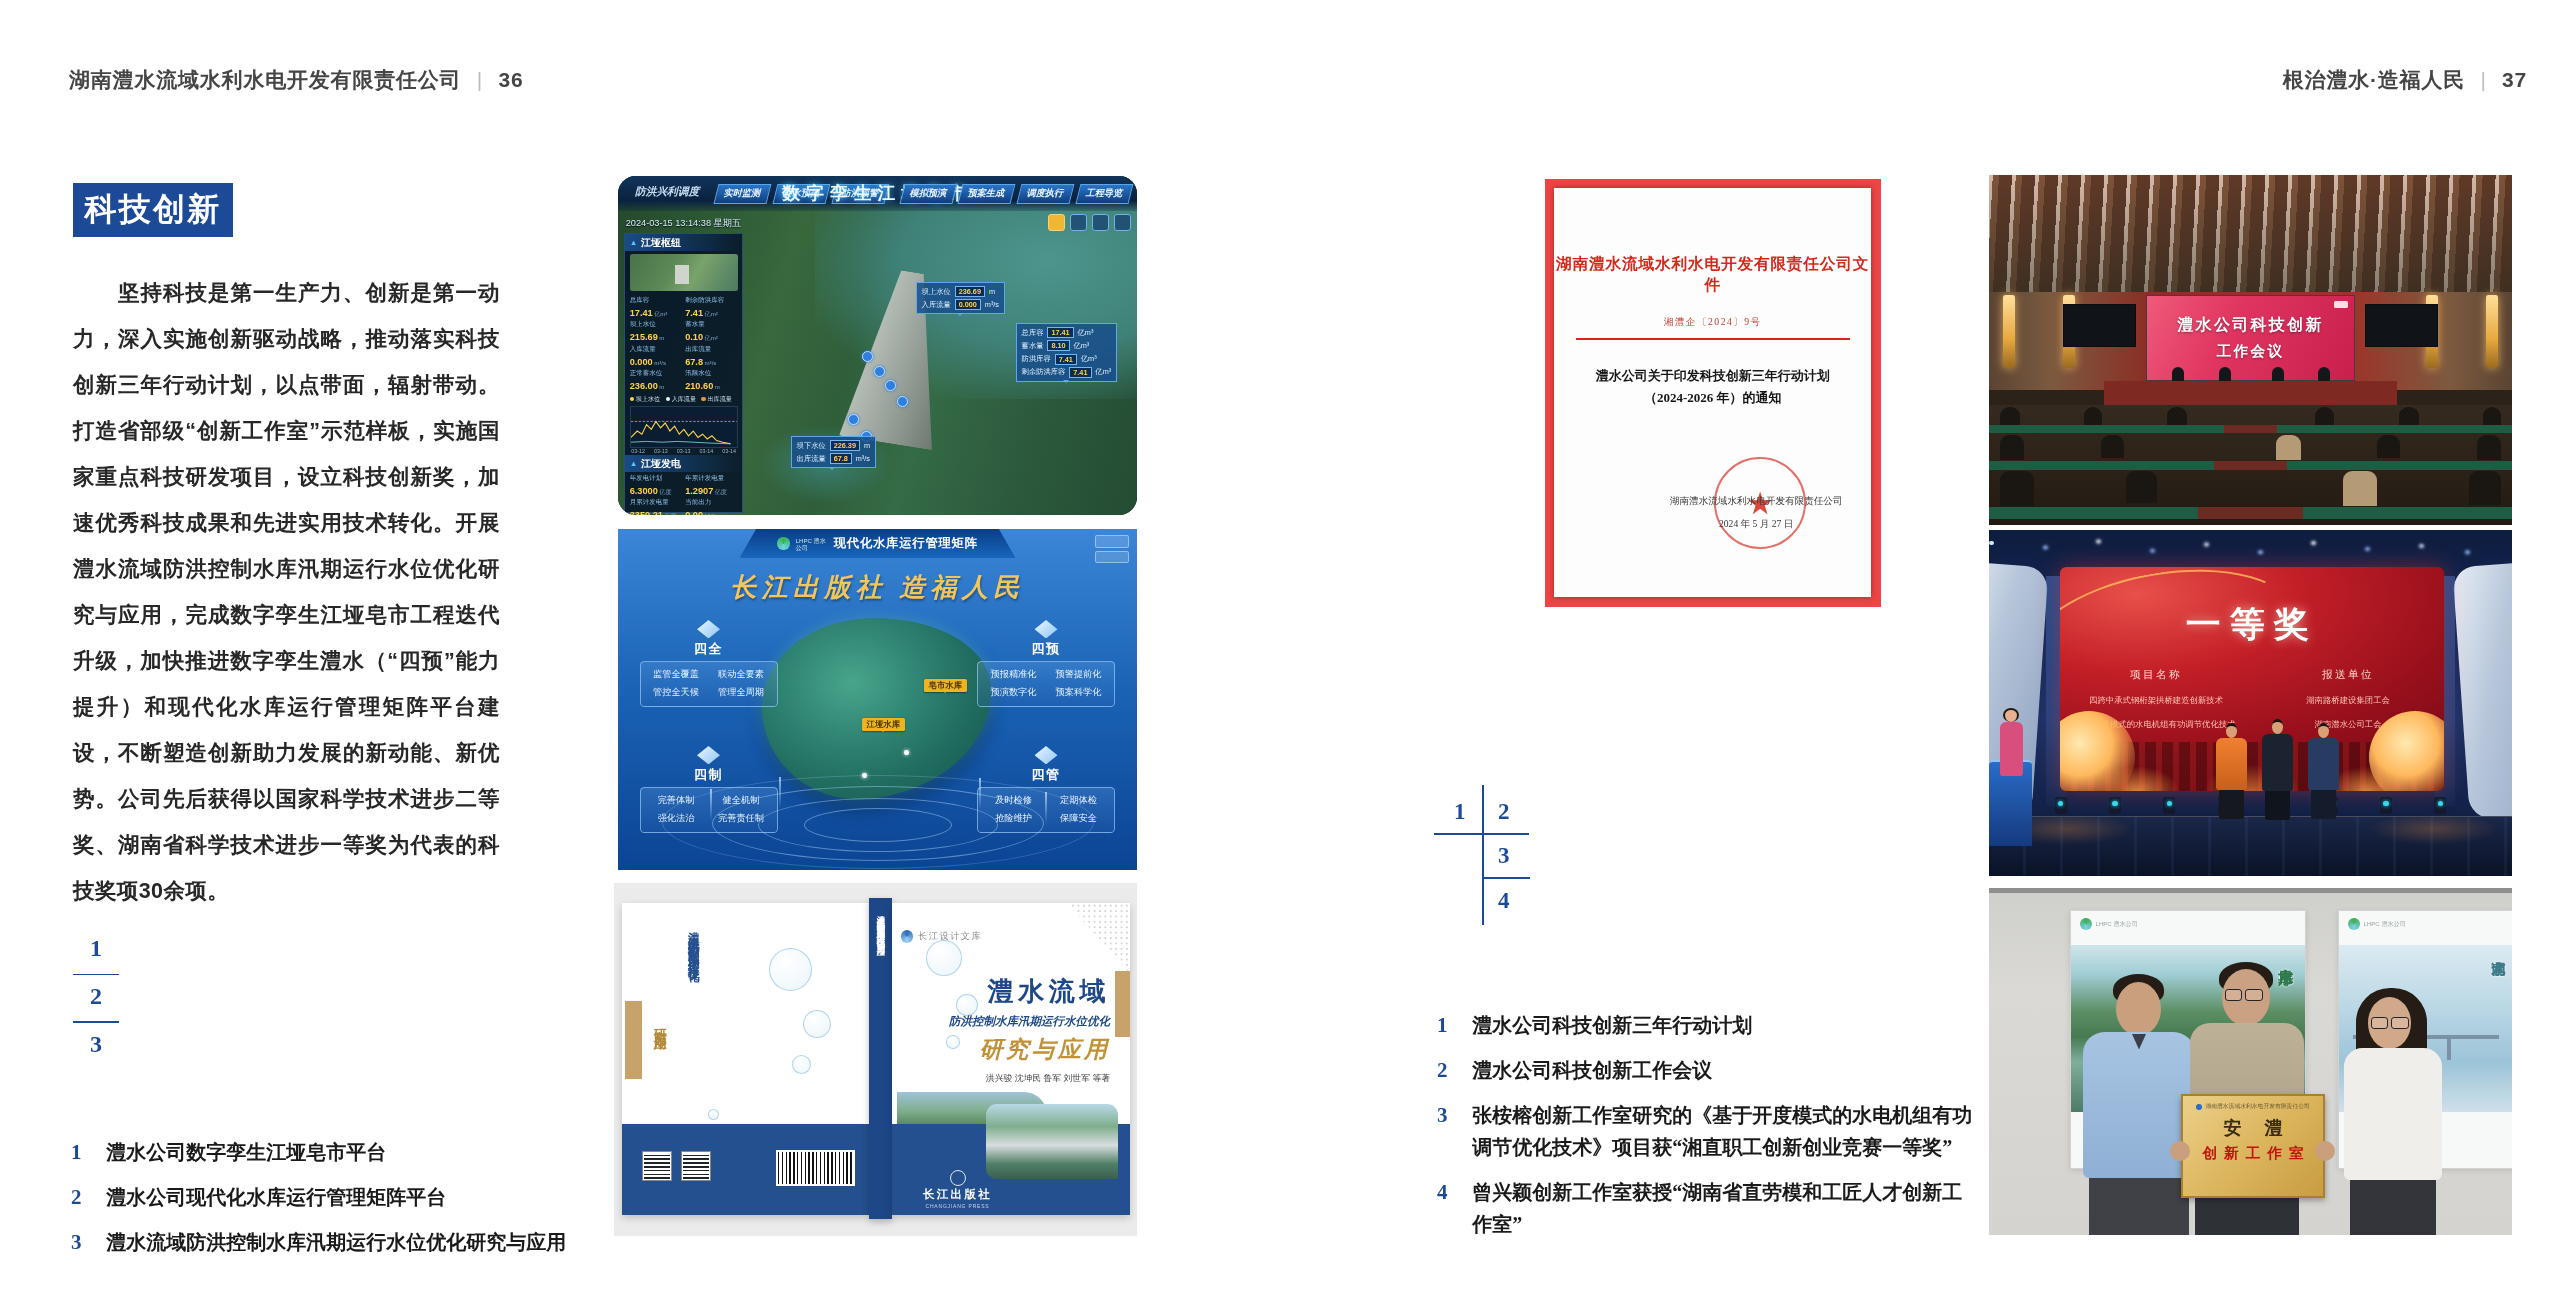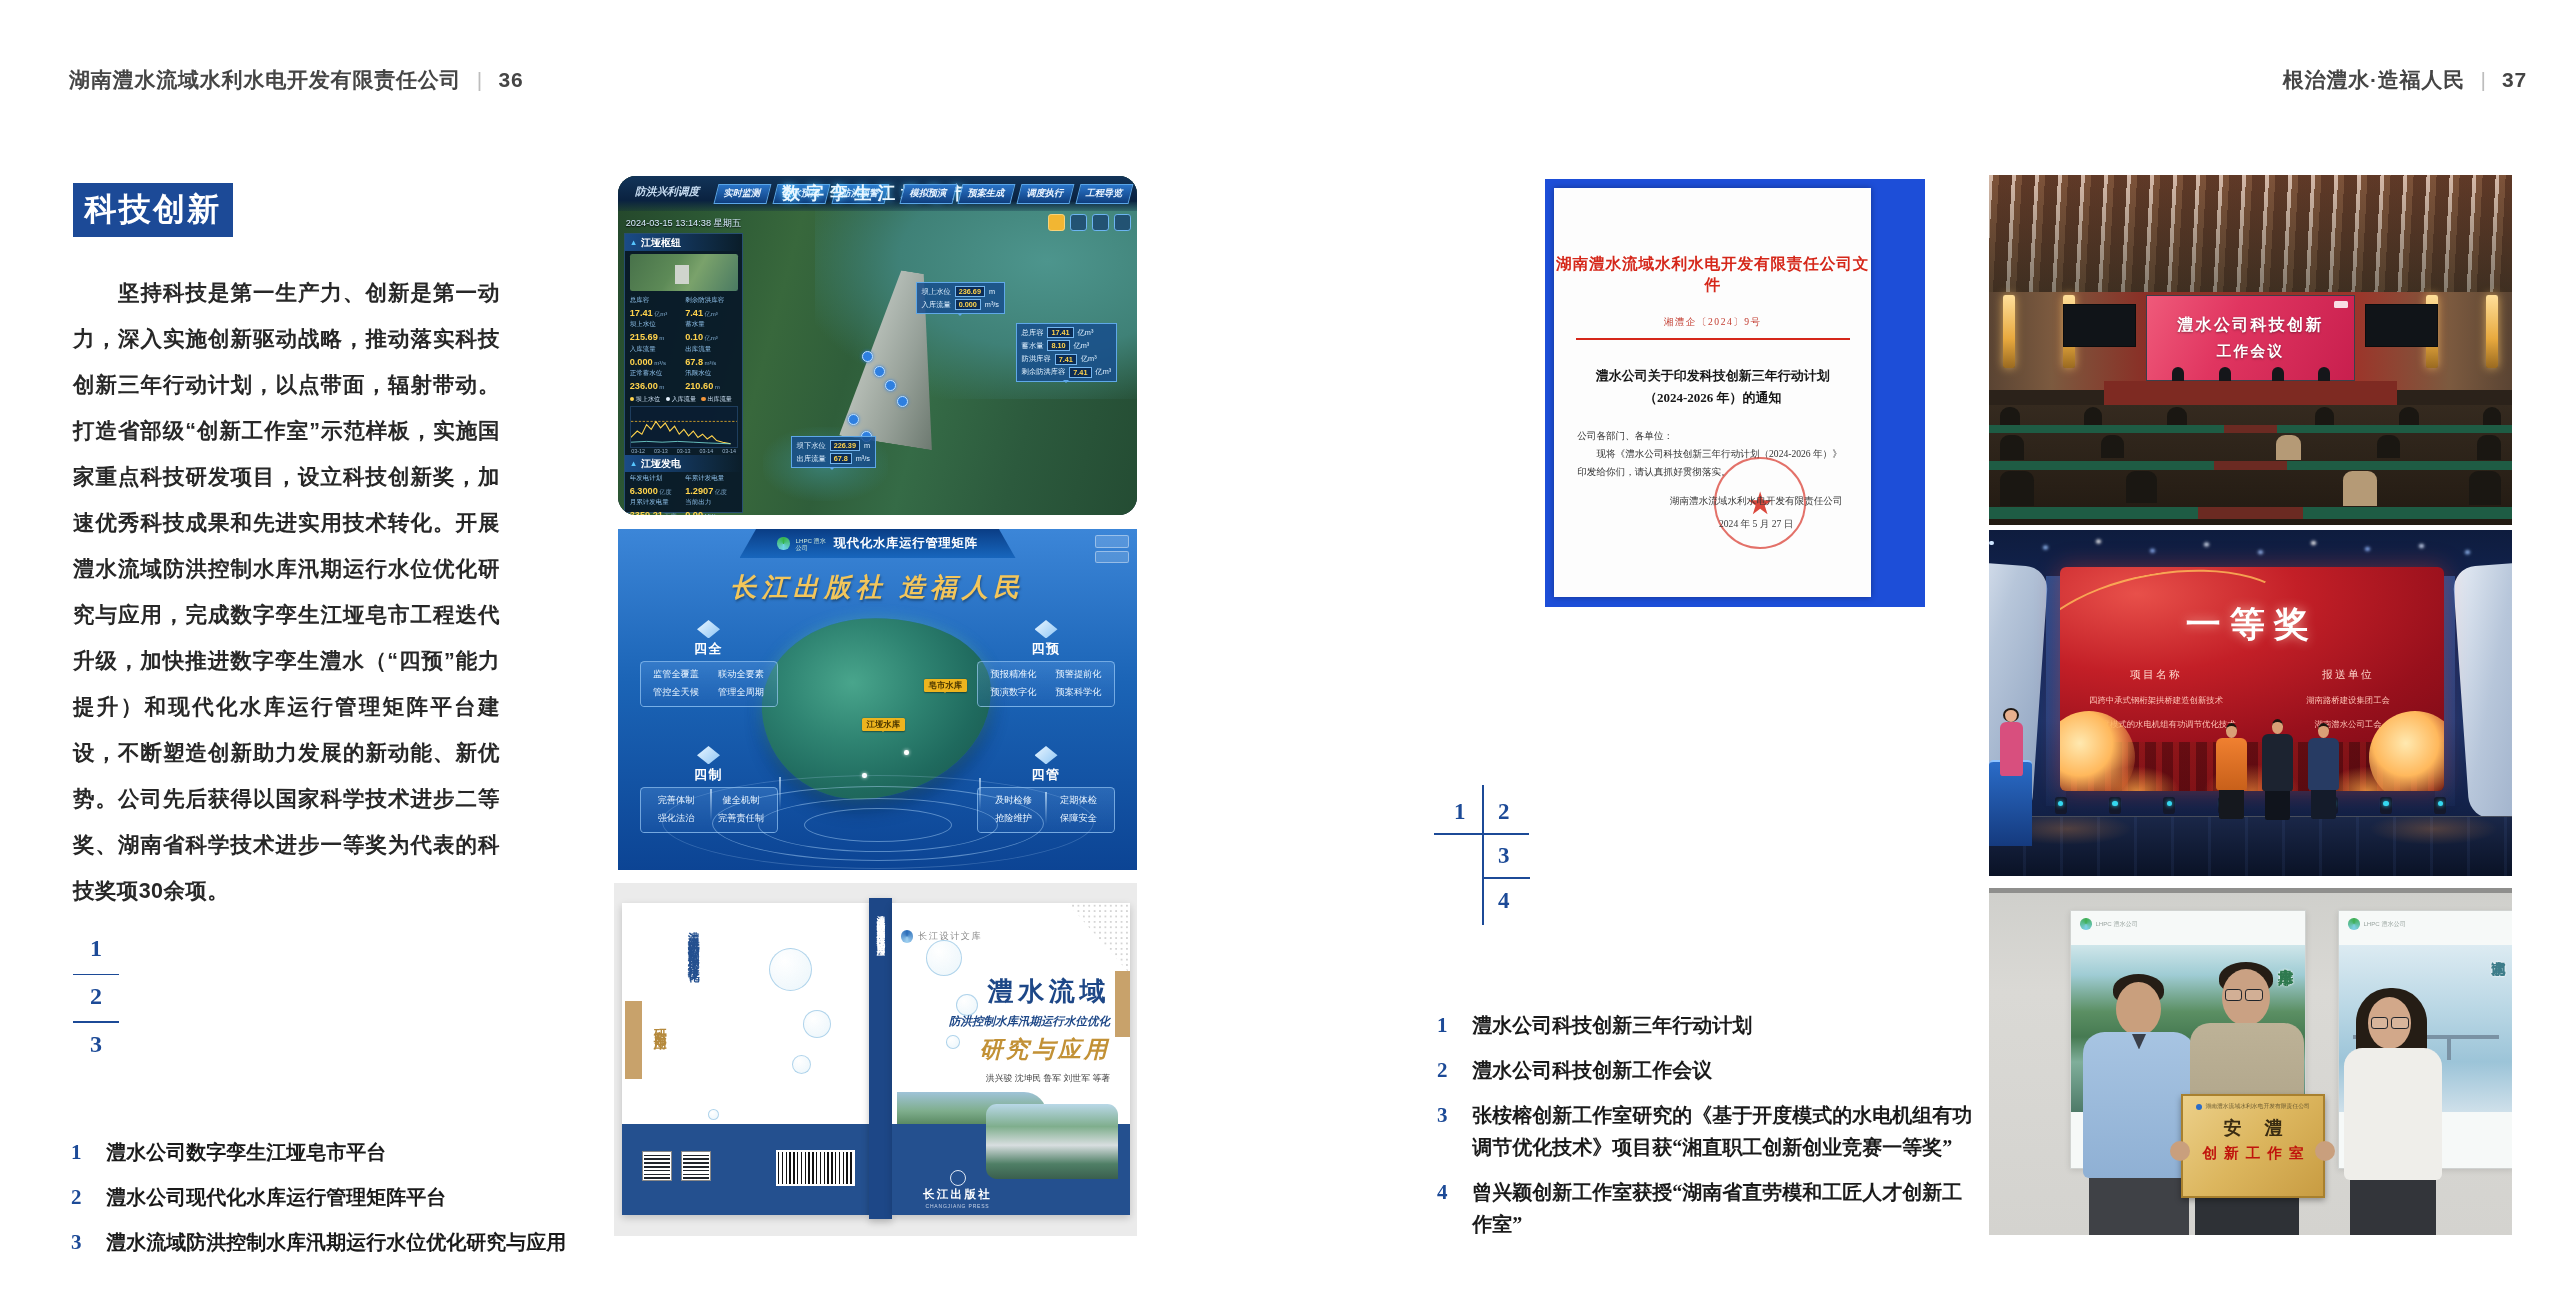--- a/index.html
+++ b/index.html
@@ -152,21 +152,21 @@
   .bk-photo1{position:absolute;left:4.6px;top:189px;width:150px;height:86px;border-radius:0 23px 0 0;
       background:linear-gradient(180deg,#9fc3d8 0%,#7fae8d 22%,#4f7f56 42%,#c2cdc7 58%,#8fa3a8 72%,#5d7a6b 100%);}
   .bk-photo2{position:absolute;right:12.3px;top:-20px;width:132px;height:75px;border-radius:10.7px 10.7px 0 10.7px;
       background:linear-gradient(180deg,#b9d8e8 0%,#7fae8d 30%,#d8dee0 55%,#4f7f66 80%,#3a5f4e 100%);}
   .bk-pub{position:absolute;left:31px;bottom:6.1px;display:flex;flex-direction:column;align-items:center;gap:0.8px;}
   .bk-pub i{width:14px;height:14px;border-radius:50%;border:1.5px solid #dfe8f5;}
   .bk-pub b{font-family:"Liberation Serif",serif;font-size:11.5px;color:#fff;letter-spacing:2.3px;font-weight:700;}
   .bk-pub span{font-size:5px;color:#c8d4e8;letter-spacing:0.8px;}
 
   
-  .doc{background:#1d4ed8;padding-left:44px;}
+  .doc{background:#ef4444;}
   .doc-page{position:absolute;left:9.2px;top:9.2px;width:317px;height:409px;background:#fdfdfd;
       box-shadow:0 0 6.1px rgba(0,0,0,.35);font-family:"Liberation Serif",serif;}
   .doc-h{margin-top:66px;text-align:center;color:#d5271a;font-size:15.7px;font-weight:800;letter-spacing:0.8px;}
   .doc-no{margin-top:20px;text-align:center;font-size:9.6px;color:#c23a2e;letter-spacing:1.5px;}
   .doc-rule{margin:9.2px 21.5px 0;height:1.9px;background:#d5271a;}
   .doc-t{margin-top:24.6px;text-align:center;font-size:13px;font-weight:800;color:#161616;line-height:22px;}
   .doc-b{margin:18.4px 23px 0;font-size:9.6px;color:#333;line-height:17.7px;}
   .doc-b .ind{text-indent:2em;}
   .doc-seal{position:absolute;left:160px;top:269px;width:88px;height:88px;border:2.3px solid rgba(213,39,26,.65);
       border-radius:50%;display:flex;align-items:center;justify-content:center;}
@@ -587,24 +587,20 @@
 
   <div class="fig doc" style="left:1545px;top:179px;width:336px;height:428px;">
     <div class="doc-page">
       <div class="doc-h">湖南澧水流域水利水电开发有限责任公司文件</div>
       <div class="doc-no">湘澧企〔2024〕9号</div>
       <div class="doc-rule"></div>
       <div class="doc-t">
         <div>澧水公司关于印发科技创新三年行动计划</div>
         <div>（2024-2026 年）的通知</div>
       </div>
-      <div class="doc-b">
-        <div>公司各部门、各单位：</div>
-        <div class="ind">现将《澧水公司科技创新三年行动计划（2024-2026 年）》印发给你们，请认真抓好贯彻落实。</div>
-      </div>
       <div class="doc-seal">
           <span>★</span>
         </div>
       <div class="doc-sign">
         <div>湖南澧水流域水利水电开发有限责任公司</div>
         <div>2024 年 5 月 27 日</div>
       </div>
     </div>
   </div>
 

